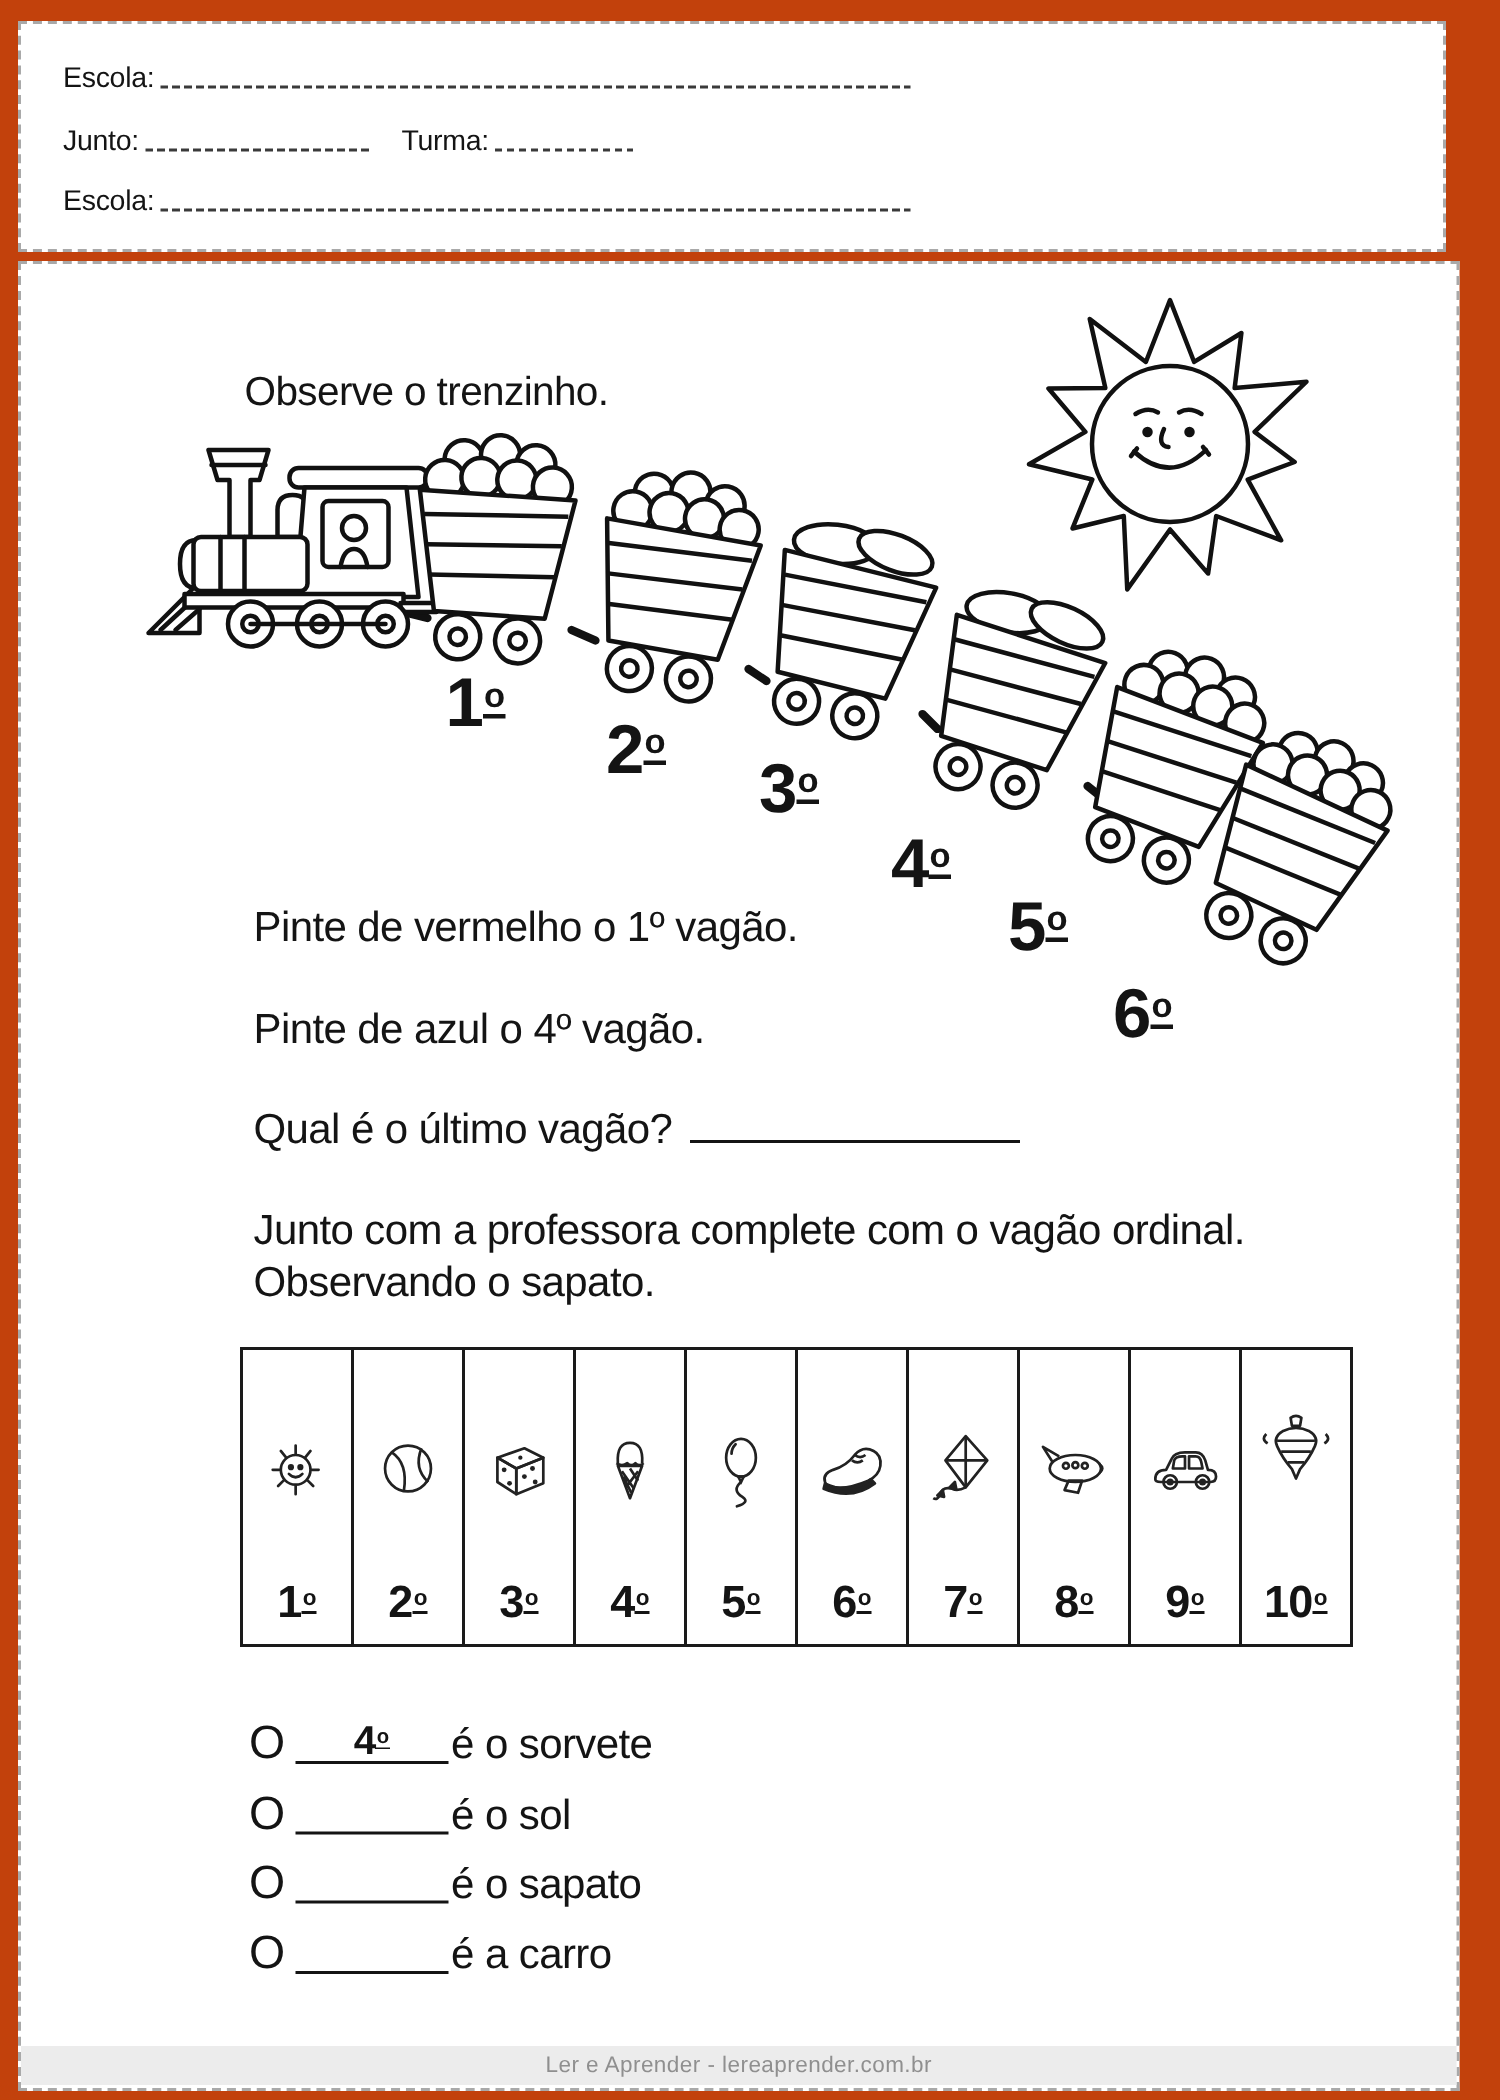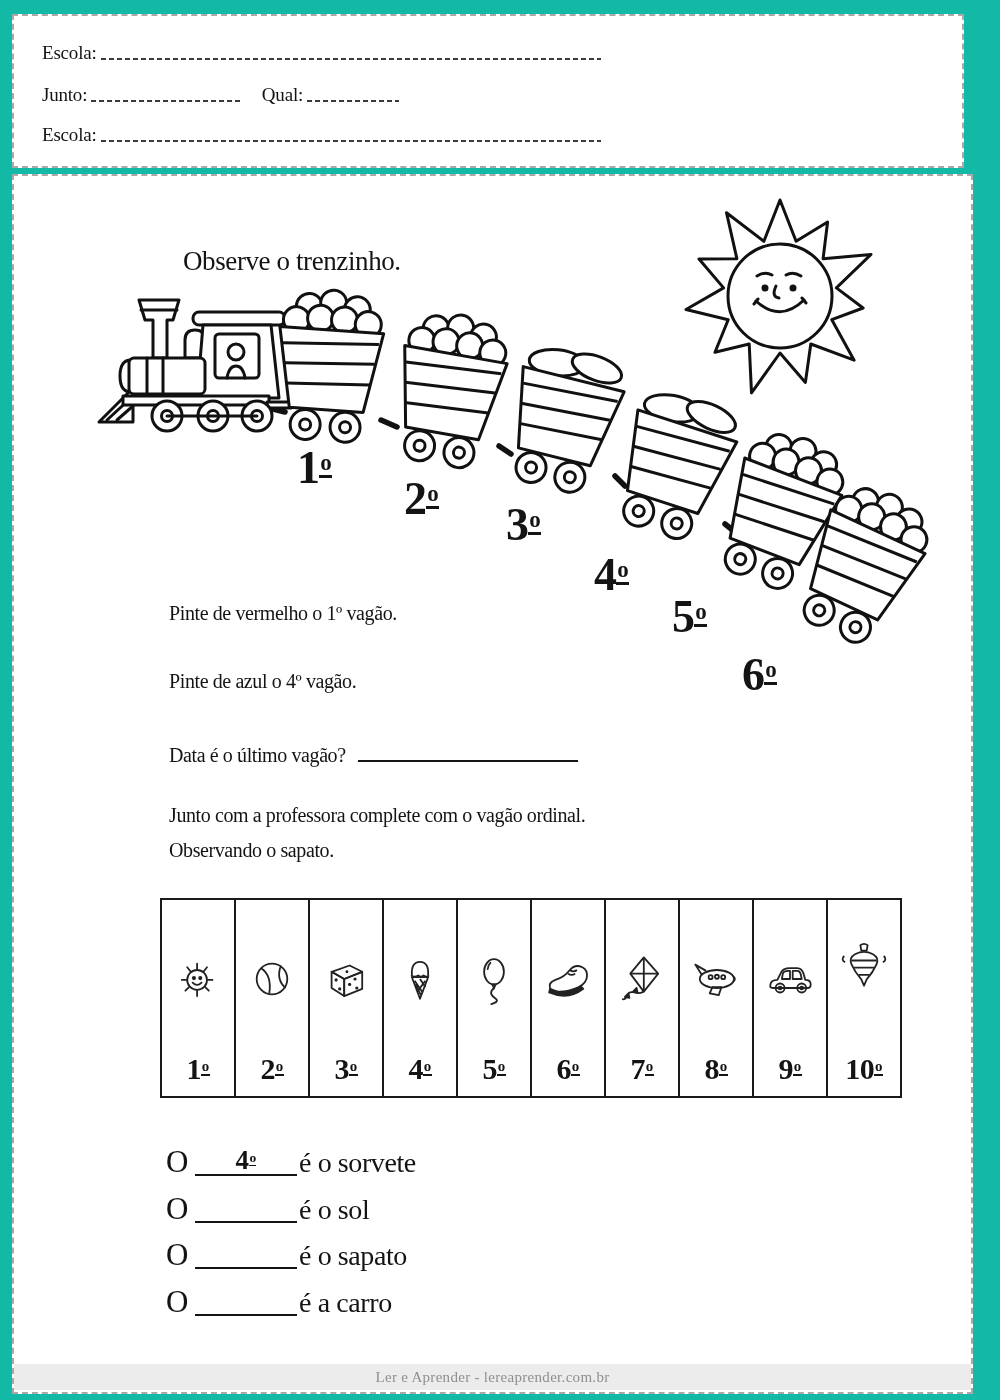--- a/index.html
+++ b/index.html
@@ -1,29 +1,29 @@
 <!DOCTYPE html>
 <html><head>
 <meta charset="utf-8">
 <style>
   html,body{margin:0;padding:0;background:#fff;}
-  .page{position:relative;width:1000px;height:1400px;background:#14b8a6;overflow:hidden;
-        font-family:Liberation Serif, serif;color:#141414;}
+  .page{position:relative;width:1000px;height:1400px;background:#c2410c;overflow:hidden;
+        font-family:Liberation Sans, sans-serif;color:#141414;}
   .dashed-box{position:absolute;border:2px dashed #a9a9a9;background:#fff;}
   #header-box{left:12px;top:14px;width:948px;height:150px;}
   #main-box{left:12px;top:174px;width:957px;height:1216px;}
 
   .hrow{position:absolute;left:28px;white-space:nowrap;font-size:19px;letter-spacing:-0.2px;}
   .hrow .lbl{display:inline-block;}
   .dashline{display:inline-block;height:2px;vertical-align:-1px;margin-left:4px;
             background:repeating-linear-gradient(90deg,#3a3a3a 0 5px,transparent 5px 8px);}
   .dl-long{width:500px;} .dl-data{width:150px;} .dl-turma{width:92px;}
 
-  .tline{position:absolute;font-size:20px;letter-spacing:-0.4px;white-space:nowrap;}
-  #observe-line{left:169px;top:70px;font-size:27px;}
+  .tline{position:absolute;font-size:28px;letter-spacing:-0.4px;white-space:nowrap;}
+  #observe-line{left:149px;top:70px;font-size:27px;}
   #paint-red-line{left:155px;top:426px;}
   #paint-blue-line{left:155px;top:494px;}
   #question-line{left:155px;top:560px;}
   #complete-line1{left:155px;top:628px;}
   #complete-line2{left:155px;top:663px;}
   .qblank{display:inline-block;width:220px;height:24px;border-bottom:2px solid #141414;margin-left:12px;}
 
   #train-art{position:absolute;left:75px;top:98px;width:850px;height:392px;overflow:visible;}
   #train-art svg{overflow:visible;}
   #sun-art{position:absolute;left:658px;top:20px;width:216px;height:205px;}
@@ -66,21 +66,21 @@
 <body>
 
 <div class="page">
 
   <div class="dashed-box" id="header-box">
     <div class="hrow" style="top:26px;">
       <span class="lbl">Escola:</span><span class="dashline dl-long"></span>
     </div>
     <div class="hrow" style="top:68px;">
       <span class="lbl">Junto:</span><span class="dashline dl-data"></span>
-      <span class="lbl" style="margin-left:16px;">Qual:</span><span class="dashline dl-turma"></span>
+      <span class="lbl" style="margin-left:16px;">Turma:</span><span class="dashline dl-turma"></span>
     </div>
     <div class="hrow" style="top:108px;">
       <span class="lbl">Escola:</span><span class="dashline dl-long"></span>
     </div>
   </div>
 
   <div class="dashed-box" id="main-box">
 
     <div class="tline" id="observe-line">Observe o trenzinho.</div>
 
@@ -185,21 +185,21 @@
         <span class="train-ord"><span class="on">2</span><span class="oo">o</span></span>
         <span class="train-ord"><span class="on">3</span><span class="oo">o</span></span>
         <span class="train-ord"><span class="on">4</span><span class="oo">o</span></span>
         <span class="train-ord"><span class="on">5</span><span class="oo">o</span></span>
         <span class="train-ord"><span class="on">6</span><span class="oo">o</span></span>
       </div>
 
     <div class="tline" id="paint-red-line">Pinte de vermelho o 1º vagão.</div>
     <div class="tline" id="paint-blue-line">Pinte de azul o 4º vagão.</div>
     <div class="tline" id="question-line">
-      <span>Data é o último vagão?</span><span class="qblank"></span>
+      <span>Qual é o último vagão?</span><span class="qblank"></span>
     </div>
     <div class="tline" id="complete-line1">Junto com a professora complete com o vagão ordinal.</div>
     <div class="tline" id="complete-line2">Observando o sapato.</div>
 
     <div id="board">
 
         <div class="board-cell">
           <div class="cell-icon">
             <svg viewBox="0 0 60 60">
               <g fill="none" stroke="#222" stroke-width="2" stroke-linecap="round">

